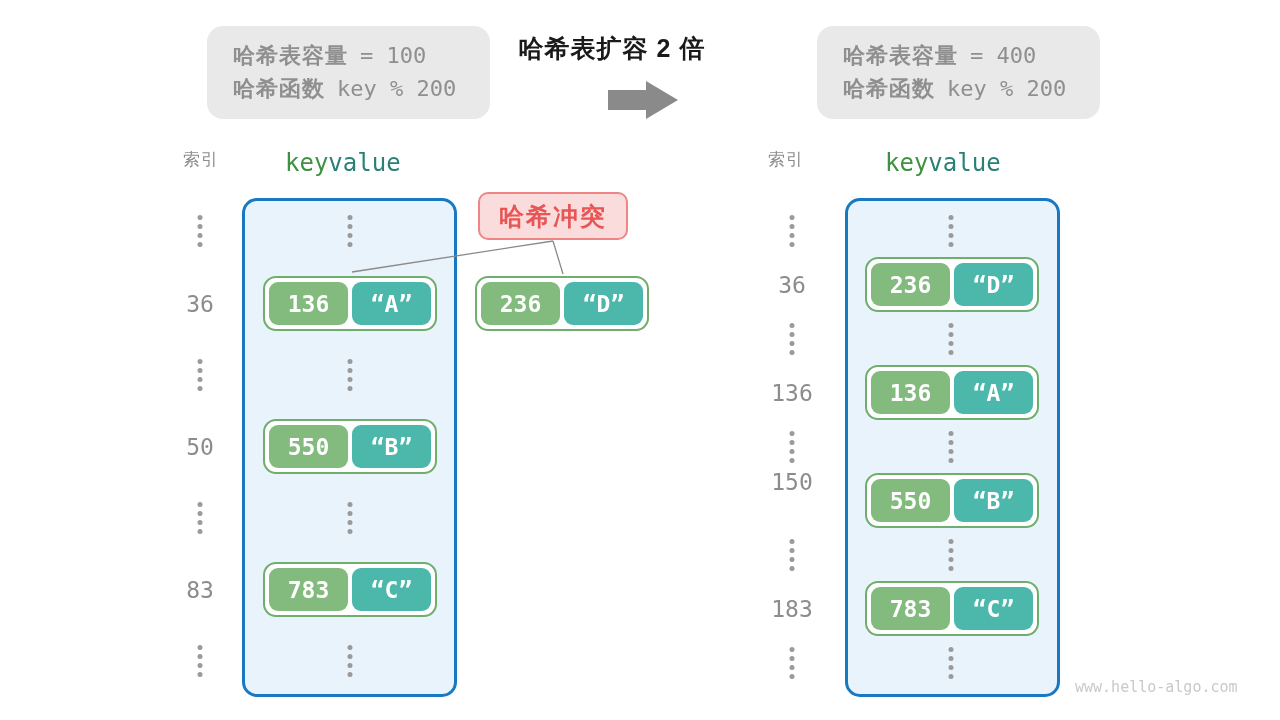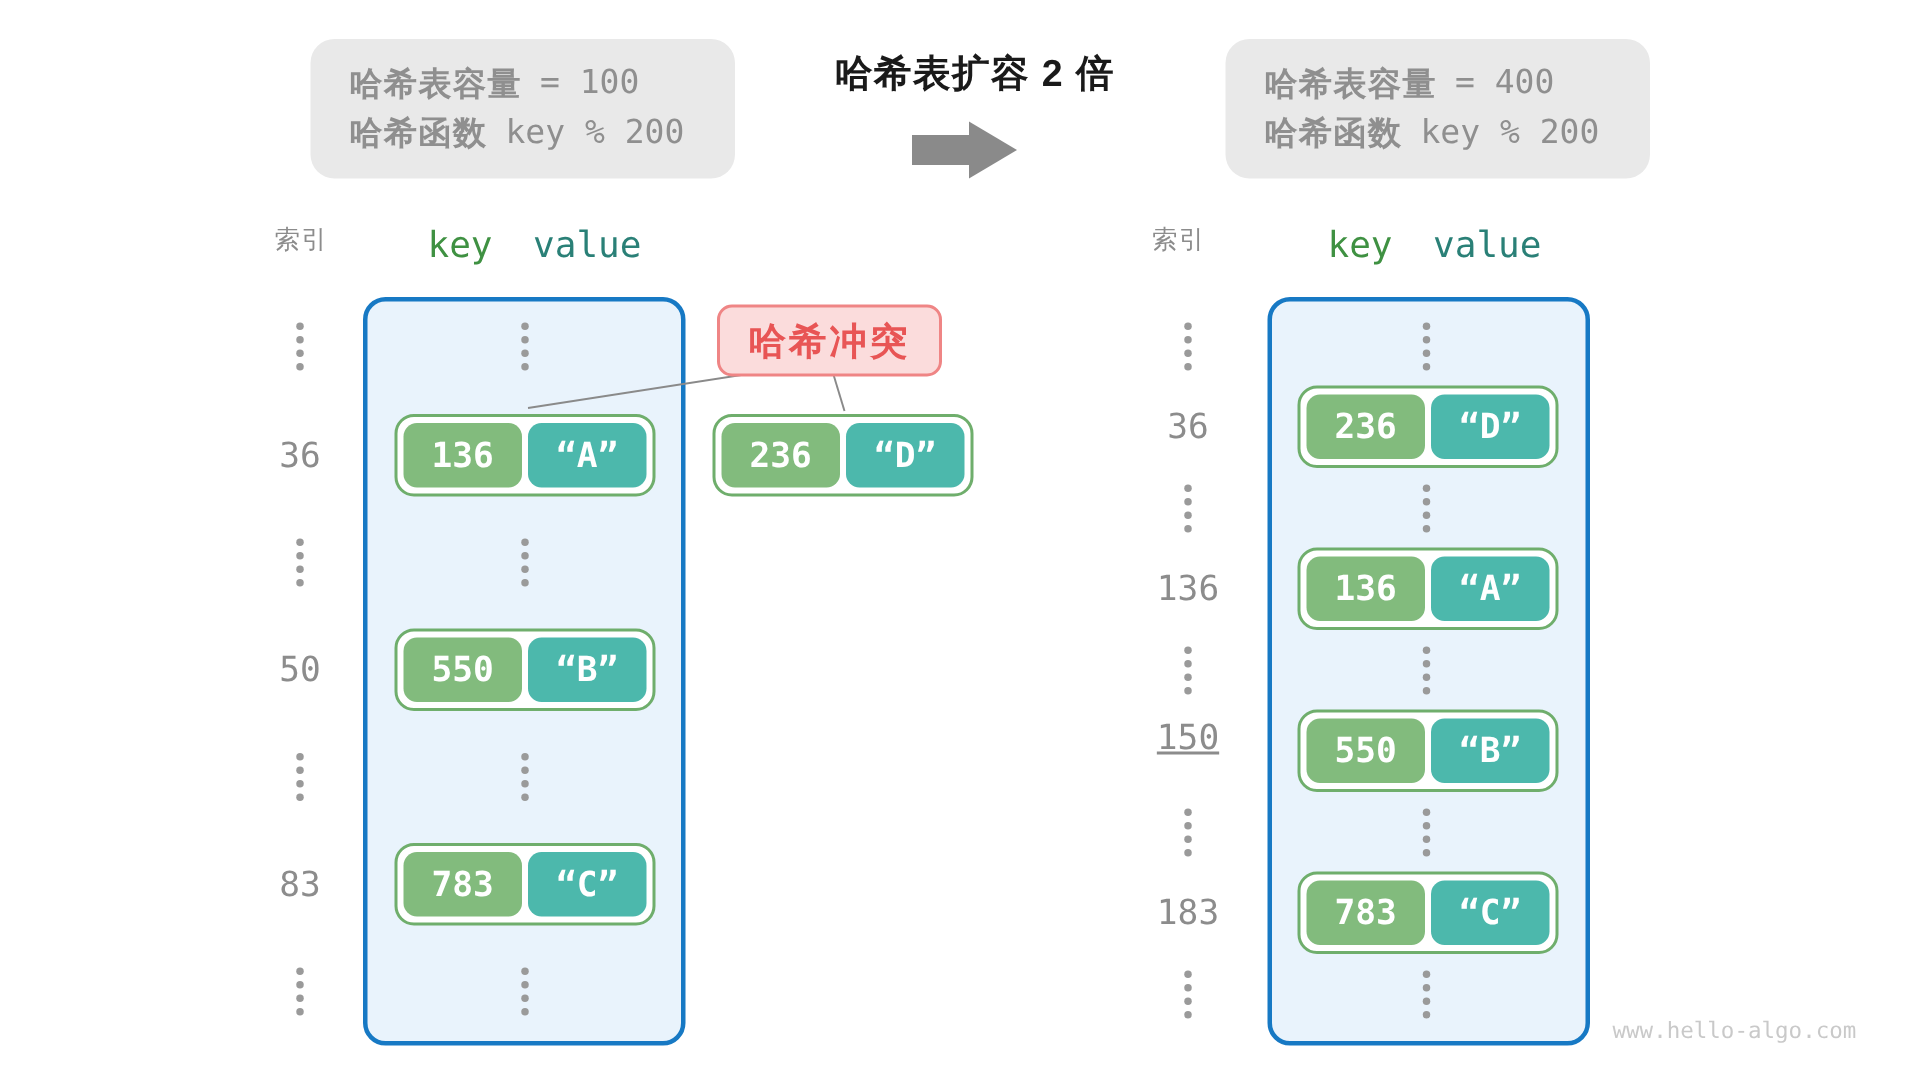--- a/index.html
+++ b/index.html
@@ -7,31 +7,31 @@
          font-family:"Liberation Sans","DejaVu Sans",sans-serif;}
 
   
   .info-box{position:absolute;background:var(--gray-box-bg);border-radius:16px;
             padding:13px 0 0 26px;width:257px;height:80px;box-sizing:content-box;
             color:var(--gray-text);font-size:22px;}
   .info-line{display:flex;align-items:center;height:33px;white-space:pre;}
   .info-line .cn{font-weight:bold;letter-spacing:1px;}
   .info-line .val{font-family:"DejaVu Sans Mono","Liberation Mono",monospace;margin-left:12px;}
 
-  .diagram-title{position:absolute;left:550px;top:32px;width:200px;text-align:center;
+  .diagram-title{position:absolute;left:512px;top:32px;width:200px;text-align:center;
                  font-size:25px;font-weight:bold;color:var(--title-text);letter-spacing:1px;}
   .arrow-shaft{position:absolute;left:608px;top:90px;width:38px;height:20px;background:var(--arrow);}
   .arrow-head{position:absolute;left:646px;top:81px;width:0;height:0;
               border-left:32px solid var(--arrow);border-top:19px solid transparent;
               border-bottom:19px solid transparent;}
 
   
   .col-header{position:absolute;font-size:17px;color:var(--index-text);letter-spacing:1px;}
   .kv-header{position:absolute;font-family:"DejaVu Sans Mono","Liberation Mono",monospace;
-             font-size:24px;display:flex;gap:27px;}
+             font-size:24px;display:flex;}
   .kv-header .key-h{color:var(--key-header);}
   .kv-header .val-h{color:var(--value-header);}
 
   
   .table-box{position:absolute;top:198px;width:209px;height:493px;
              border:3px solid var(--table-border);border-radius:15px;background:var(--table-bg);}
 
   
   .index-label{position:absolute;transform:translate(-50%,-50%);
                font-family:"DejaVu Sans Mono","Liberation Mono",monospace;
@@ -42,21 +42,21 @@
         padding:4px;background:#fff;border:2px solid var(--pair-border);border-radius:13px;}
   .cell{flex:1;display:flex;align-items:center;justify-content:center;border-radius:9px;
         color:var(--pair-text);font-family:"DejaVu Sans Mono","Liberation Mono",monospace;
         font-size:23px;font-weight:bold;}
   .cell.key{background:var(--key-bg);}
   .cell.value{background:var(--value-bg);}
 
   .collision{position:absolute;left:478px;top:192px;width:150px;height:48px;box-sizing:border-box;
              background:var(--collision-bg);border:2px solid var(--collision-border);border-radius:10px;
              display:flex;align-items:center;justify-content:center;
-             color:var(--collision-text);font-size:25px;font-weight:bold;letter-spacing:2px;margin-top:11px;}
+             color:var(--collision-text);font-size:25px;font-weight:bold;letter-spacing:2px;}
 
   svg.lines{position:absolute;left:0;top:0;pointer-events:none;}
   .watermark{position:absolute;left:1075px;top:678px;
              font-family:"DejaVu Sans Mono","Liberation Mono",monospace;
              font-size:15px;color:var(--watermark);}
 </style>
 </head>
 <body>
 
 <div id="stage">
@@ -216,21 +216,21 @@
       <i></i>
       <i></i>
       <i></i>
     </div>
     <div class="dots" style="left: 951px; top: 446.5px;">
       <i></i>
       <i></i>
       <i></i>
       <i></i>
     </div>
-    <div class="index-label" style="left: 792px; top: 492px; text-decoration: underline;">150</div>
+    <div class="index-label" style="left: 792px; top: 482px;">150</div>
     <div class="pair" style="left: 865px; top: 473px;">
       <div class="cell key">550</div>
       <div class="cell value">“B”</div>
     </div>
     <div class="dots" style="left: 792px; top: 554.5px;">
       <i></i>
       <i></i>
       <i></i>
       <i></i>
     </div>

